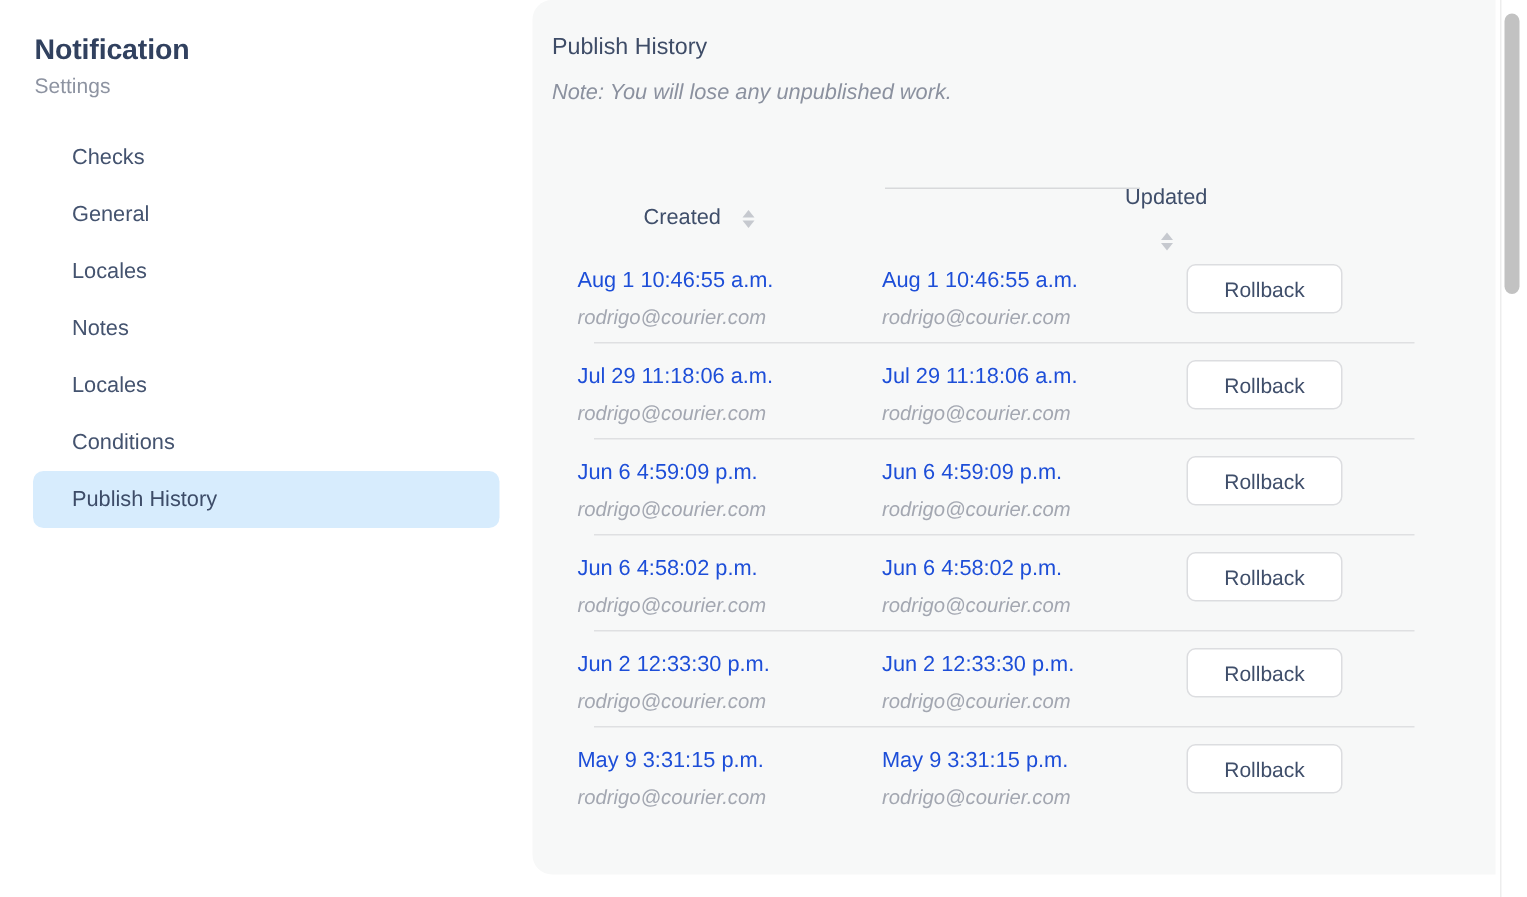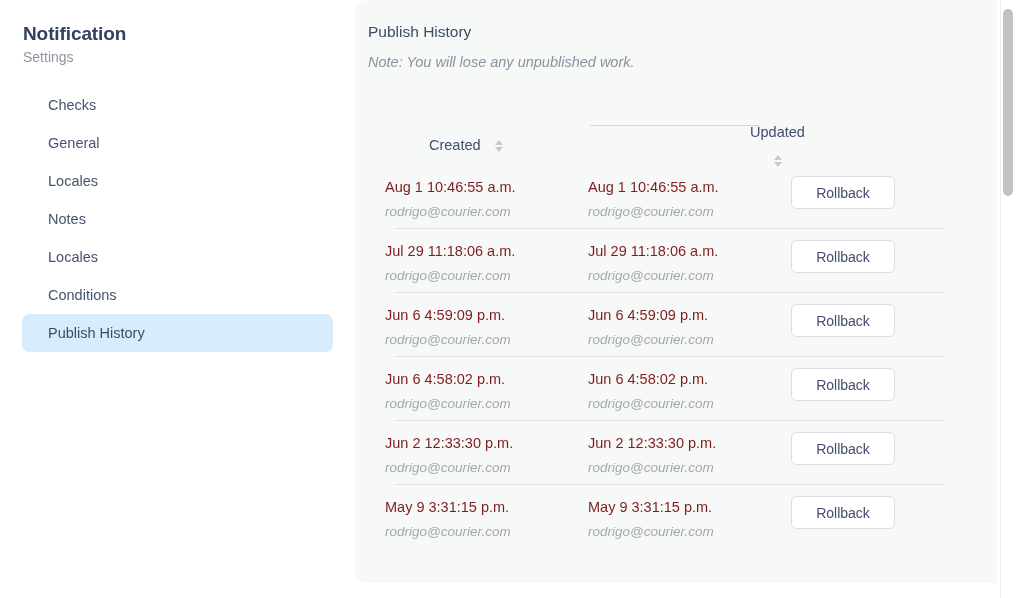--- a/index.html
+++ b/index.html
@@ -183,21 +183,21 @@
     background: #dfe0e2;
   }
 
   .cell {
     width: 203px;
     padding-top: 2px;
   }
 
   .cell-date {
     font-size: 14.5px;
-    color: #7f1d1d;
+    color: #1d4ed8;
     line-height: 1.35;
     white-space: nowrap;
   }
 
   .cell-email {
     font-size: 13.5px;
     font-style: italic;
     color: #a3a7b1;
     line-height: 1.45;
     margin-top: 4px;

